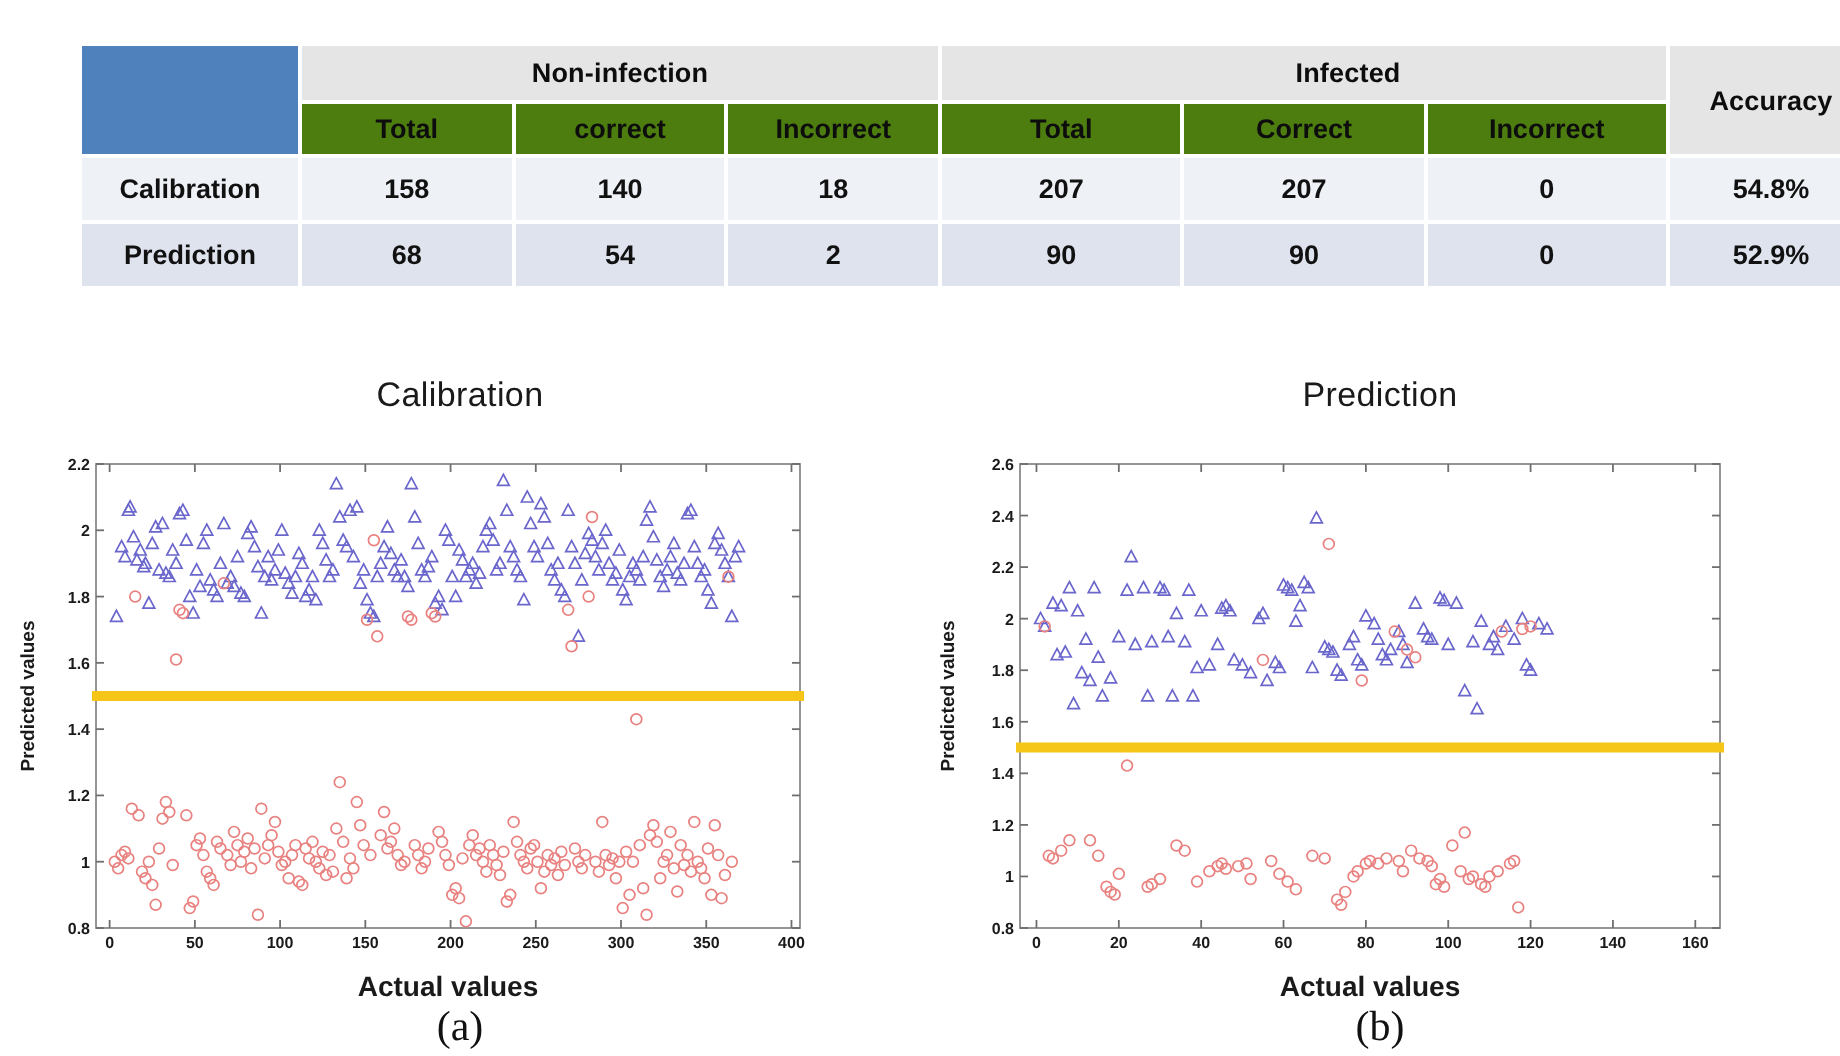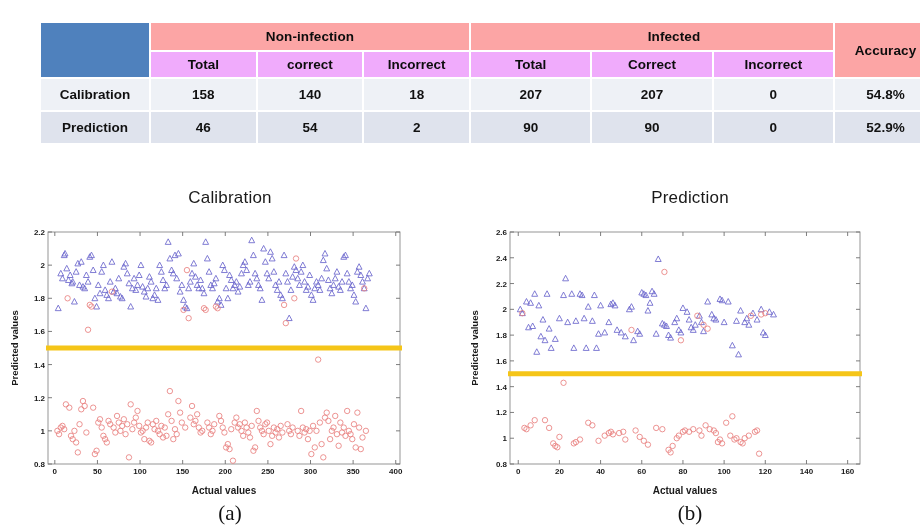--- a/index.html
+++ b/index.html
@@ -33,30 +33,30 @@
   table.results td {
     padding: 0;
     margin: 0;
     text-align: center;
     vertical-align: middle;
     font-size: 13.5px;
     font-weight: bold;
     border: 1.5px solid #ffffff;
   }
   th.hdr {
-    background: #fca5a5;
+    background: #e5e5e5;
     color: #0d0d0d;
     height: 27px;
     letter-spacing: .1px;
   }
   th.hdr.blank {
     border-left: 1.5px solid #ffffff;
   }
   th.sub {
-    background: #f0abfc;
+    background: #4d7c0f;
     color: #0d0d0d;
     height: 25px;
     font-weight: bold;
   }
   td.rowlabel {
     text-align: center;
     font-weight: bold;
     font-size: 13.5px;
     height: 31px;
   }
@@ -146,21 +146,21 @@
     width: 232px;
     text-align: center;
     white-space: nowrap;
   }
   .xlabel {
     position: absolute;
     left: 48px;
     width: 352px;
     top: 299px;
     text-align: center;
-    font-size: 10px;
+    font-size: 14px;
     font-weight: bold;
     color: #1a1a1a;
   }
   .figure.right .xlabel { left: 50px; width: 350px; }
 
   text.tick {
     font-family: "Liberation Sans", sans-serif;
     font-size: 8px;
     font-weight: bold;
     fill: #1a1a1a;
@@ -193,21 +193,21 @@
         <td class="val">158</td>
         <td class="val">140</td>
         <td class="val">18</td>
         <td class="val">207</td>
         <td class="val">207</td>
         <td class="val">0</td>
         <td class="val">54.8%</td>
       </tr>
       <tr class="row-even">
         <td class="rowlabel">Prediction</td>
-        <td class="val">46</td>
+        <td class="val">68</td>
         <td class="val">54</td>
         <td class="val">2</td>
         <td class="val">90</td>
         <td class="val">90</td>
         <td class="val">0</td>
         <td class="val">52.9%</td>
       </tr>
     </tbody>
   </table>
 </div>

